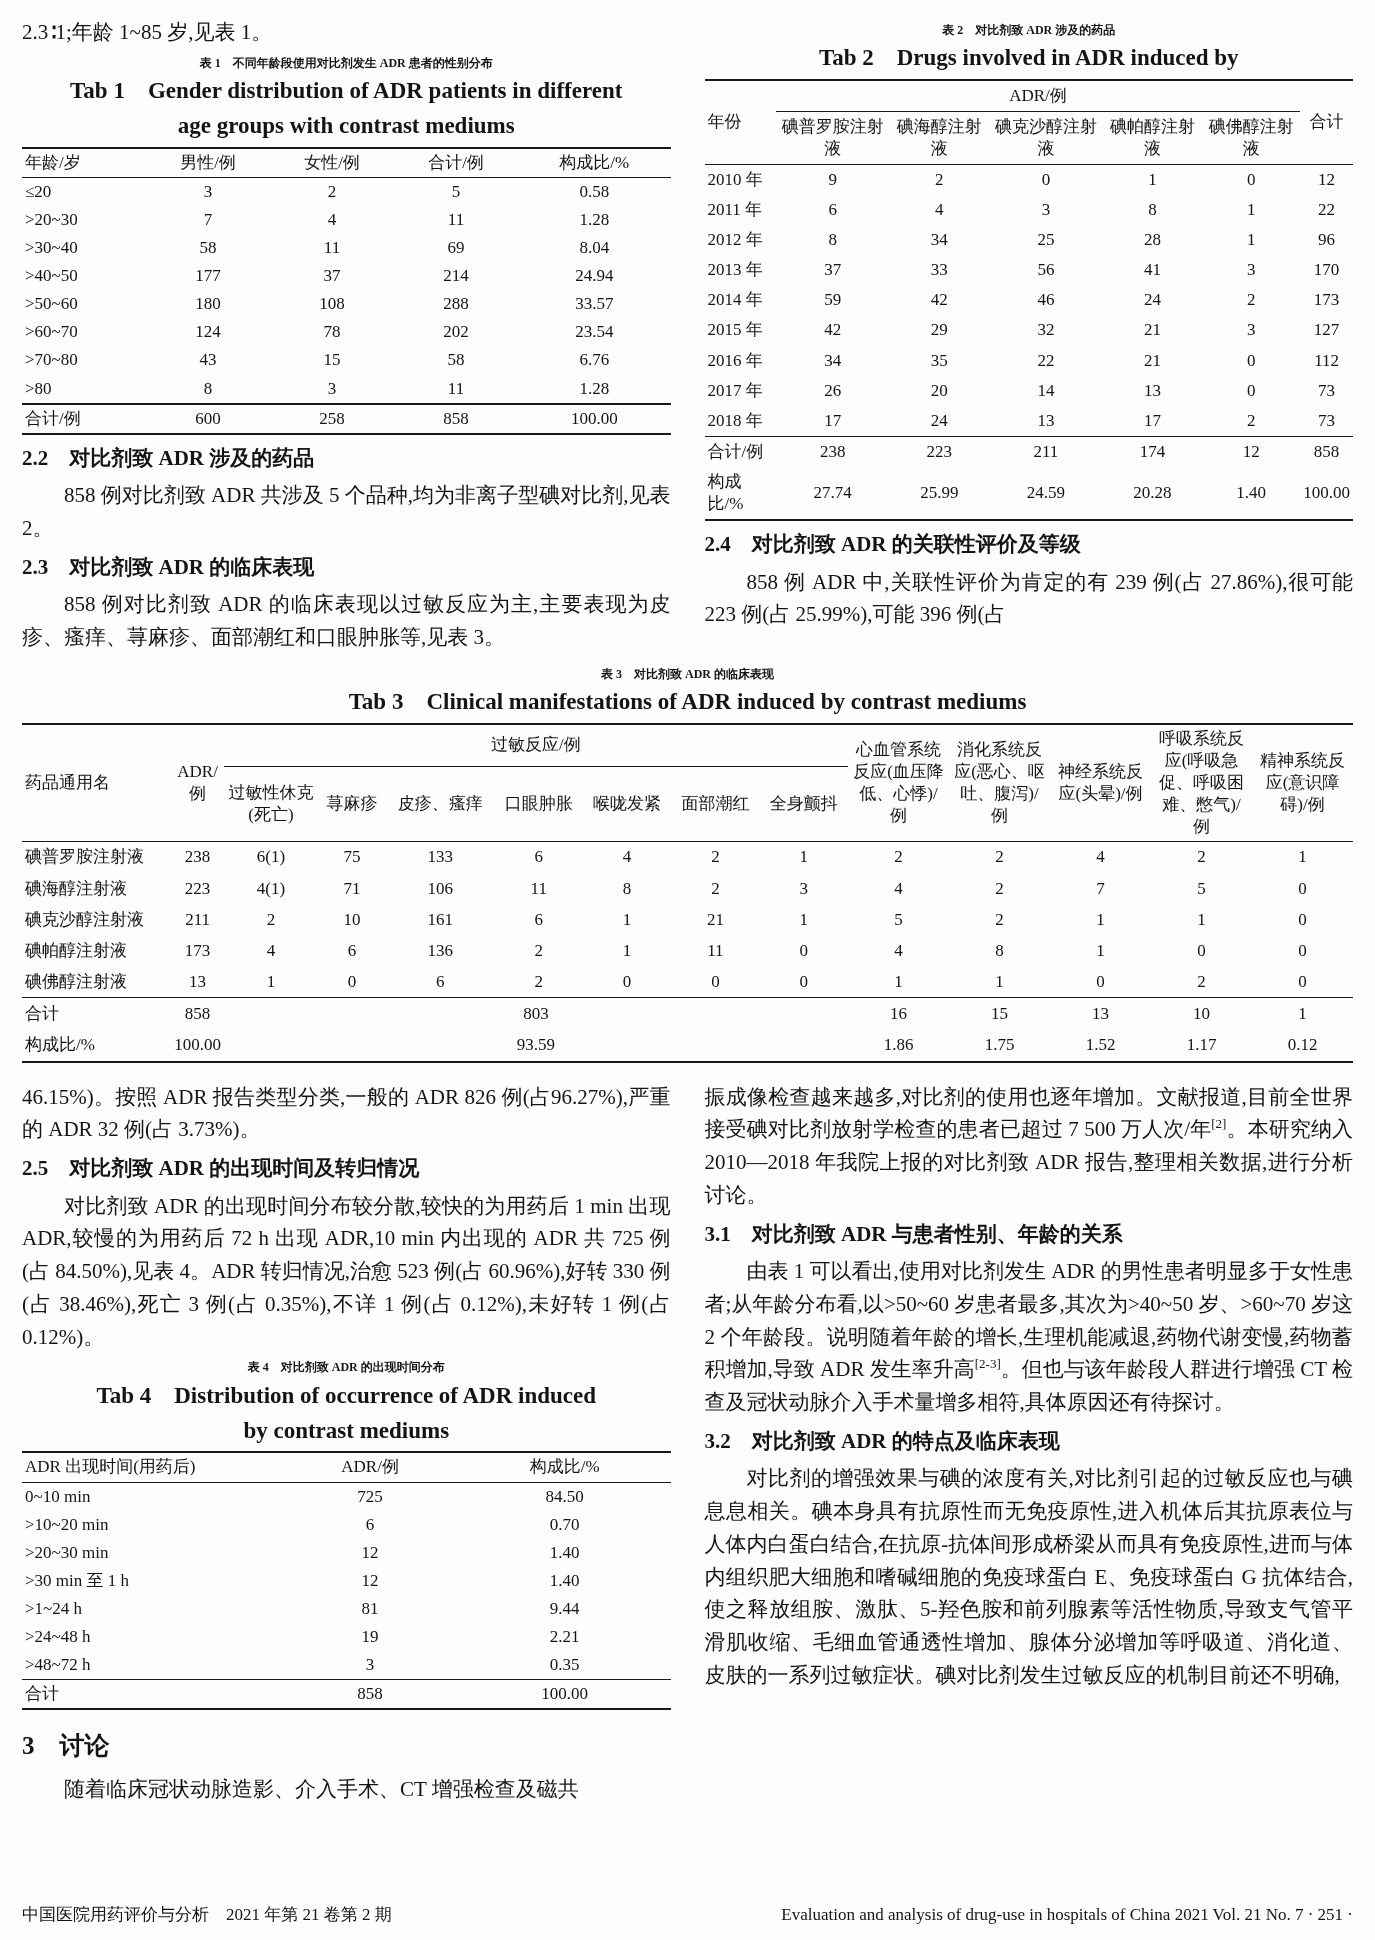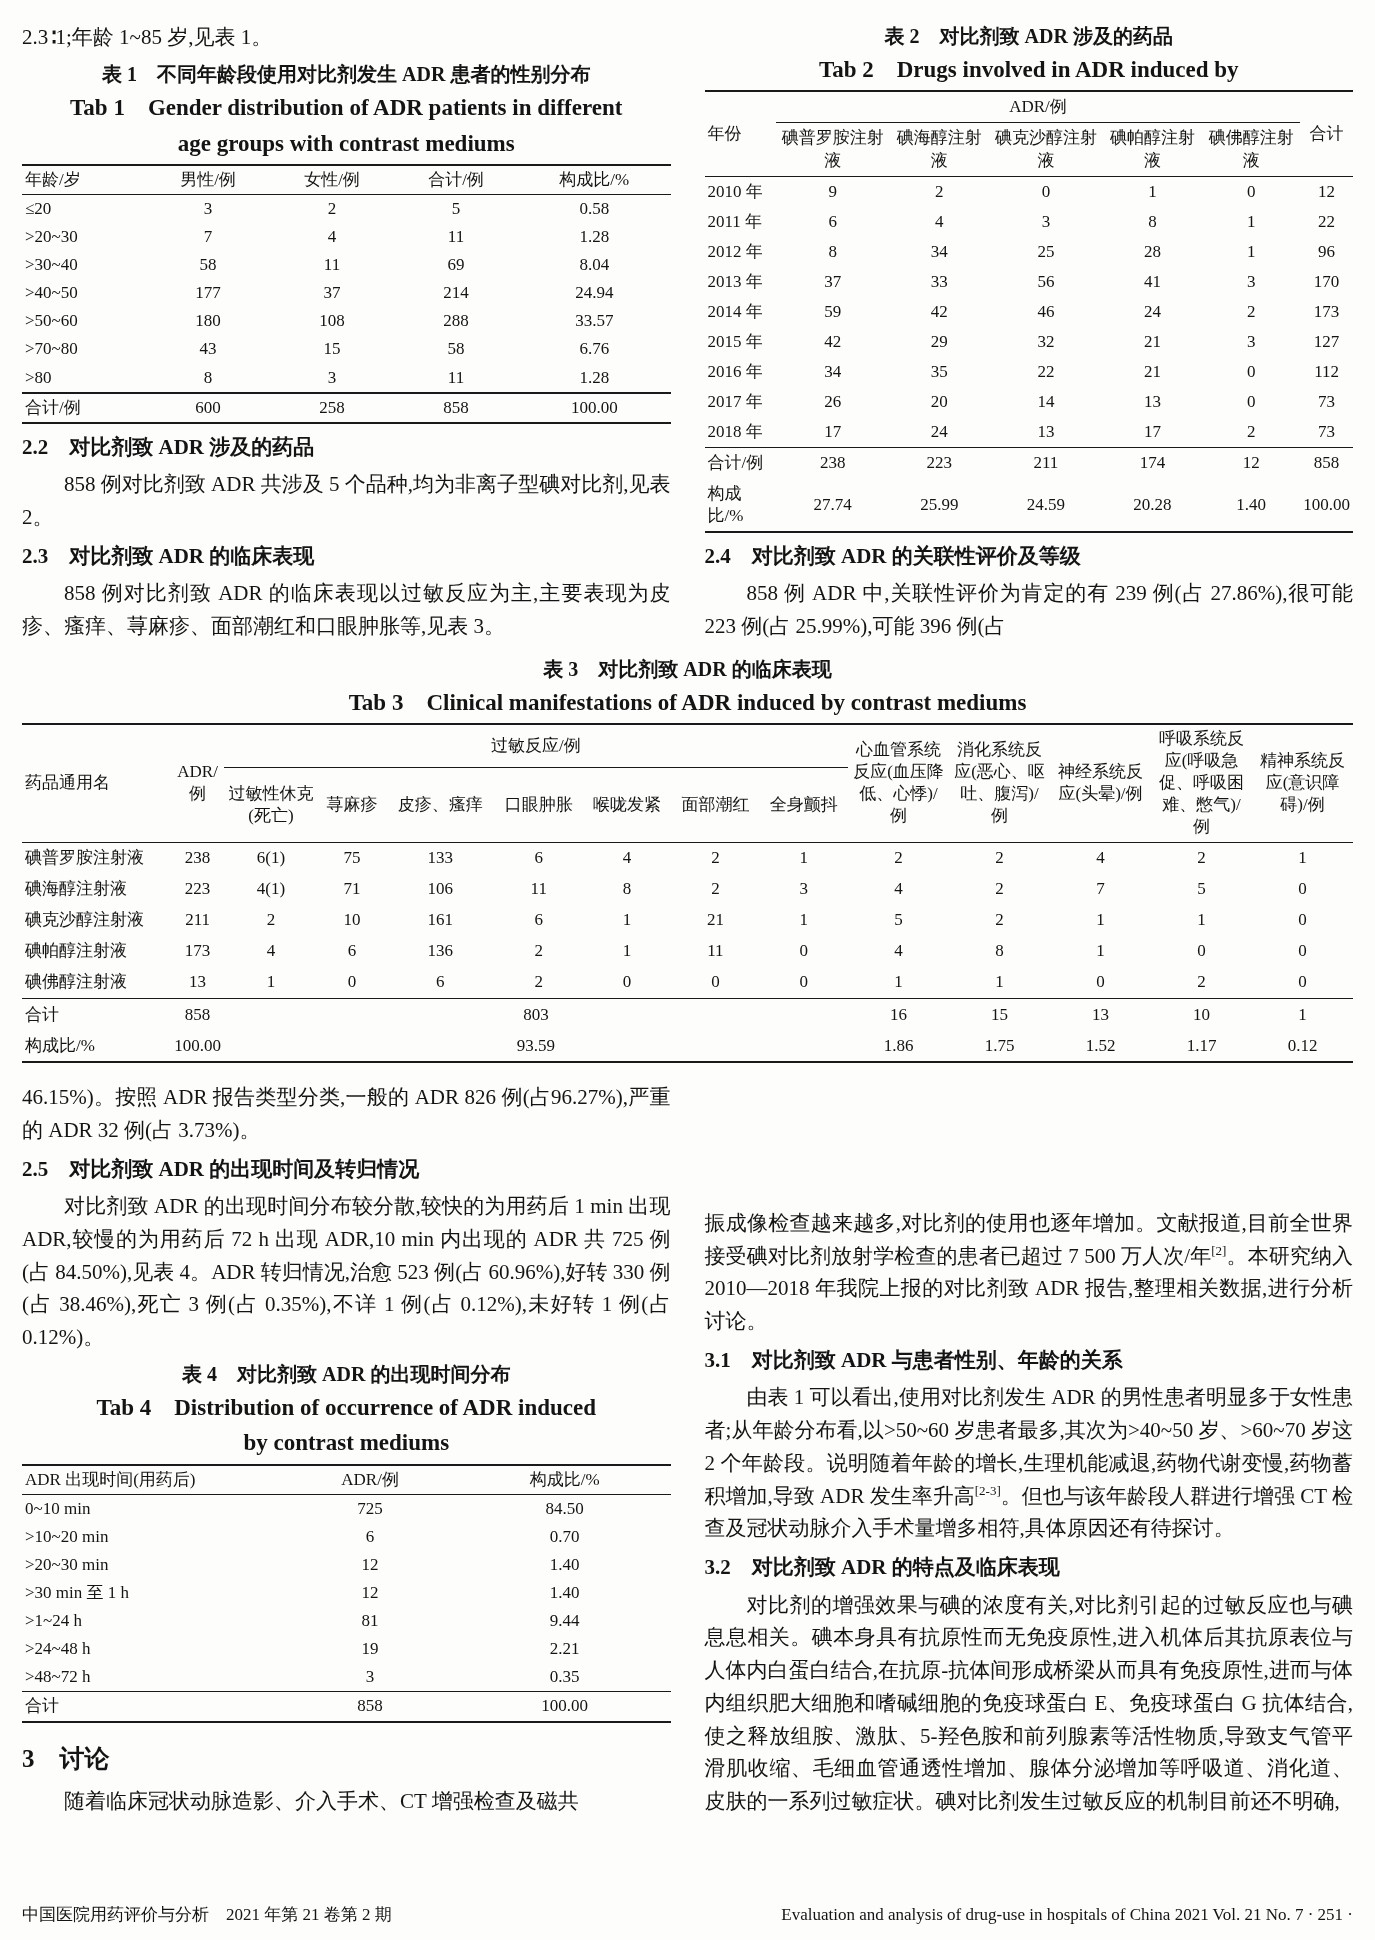--- a/index.html
+++ b/index.html
@@ -1,26 +1,26 @@
 <!DOCTYPE html>
 <html><head>
 <meta charset="utf-8">
 <style>
   html,body{margin:0;padding:0;background:#f4f4f2;}
   body{width:1375px;height:1940px;overflow:hidden;
        font-family:"Liberation Serif","DejaVu Serif",serif;color:#141414;}
   .page{box-sizing:border-box;width:1375px;height:1940px;background:#fdfdfc;
         padding:16px 22px 14px 22px;display:flex;flex-direction:column;}
-  .cols{display:flex;gap:34px;align-items:flex-end;}
+  .cols{display:flex;gap:34px;}
   .col{flex:1;min-width:0;}
   p.body{font-size:21px;line-height:1.56;text-align:justify;margin:0;}
   p.indent{text-indent:2em;}
   .sec-h{font-size:21px;font-weight:bold;margin:7px 0 5px 0;line-height:1.5;}
   .big-h{font-size:25px;font-weight:bold;margin:20px 0 10px 0;line-height:1.3;}
-  .tbl-title-cn{text-align:center;font-weight:bold;font-size:20px;margin:6px 0 2px 0;line-height:1.45;}
+  .tbl-title-cn{text-align:center;font-weight:bold;font-size:12px;margin:6px 0 2px 0;line-height:1.45;}
   .tbl-title-en{text-align:center;font-weight:bold;font-size:23px;margin:0 0 2px 0;line-height:1.45;}
   table.tbl{width:100%;border-collapse:collapse;border-top:2.4px solid #1a1a1a;
             border-bottom:2.4px solid #1a1a1a;font-size:17px;margin:4px 0 8px 0;}
   .tbl th,.tbl td{padding:3px 3px;text-align:center;font-weight:normal;
                   line-height:1.3;vertical-align:middle;}
   .tbl td:first-child,.tbl th.first{text-align:left;}
   .tbl tbody tr:first-child td{border-top:1.3px solid #1a1a1a;}
   .grp{border-bottom:1.3px solid #1a1a1a;}
   .t1 tbody tr:last-child td{border-top:2px solid #1a1a1a;}
   .t2 tbody tr:nth-last-child(2) td{border-top:1.3px solid #1a1a1a;}
@@ -94,20 +94,27 @@
               <td>24.94</td>
             </tr>
             <tr>
               <td>&gt;50~60</td>
               <td>180</td>
               <td>108</td>
               <td>288</td>
               <td>33.57</td>
             </tr>
             <tr>
+              <td>&gt;60~70</td>
+              <td>124</td>
+              <td>78</td>
+              <td>202</td>
+              <td>23.54</td>
+            </tr>
+            <tr>
               <td>&gt;70~80</td>
               <td>43</td>
               <td>15</td>
               <td>58</td>
               <td>6.76</td>
             </tr>
             <tr>
               <td>&gt;80</td>
               <td>8</td>
               <td>3</td>

